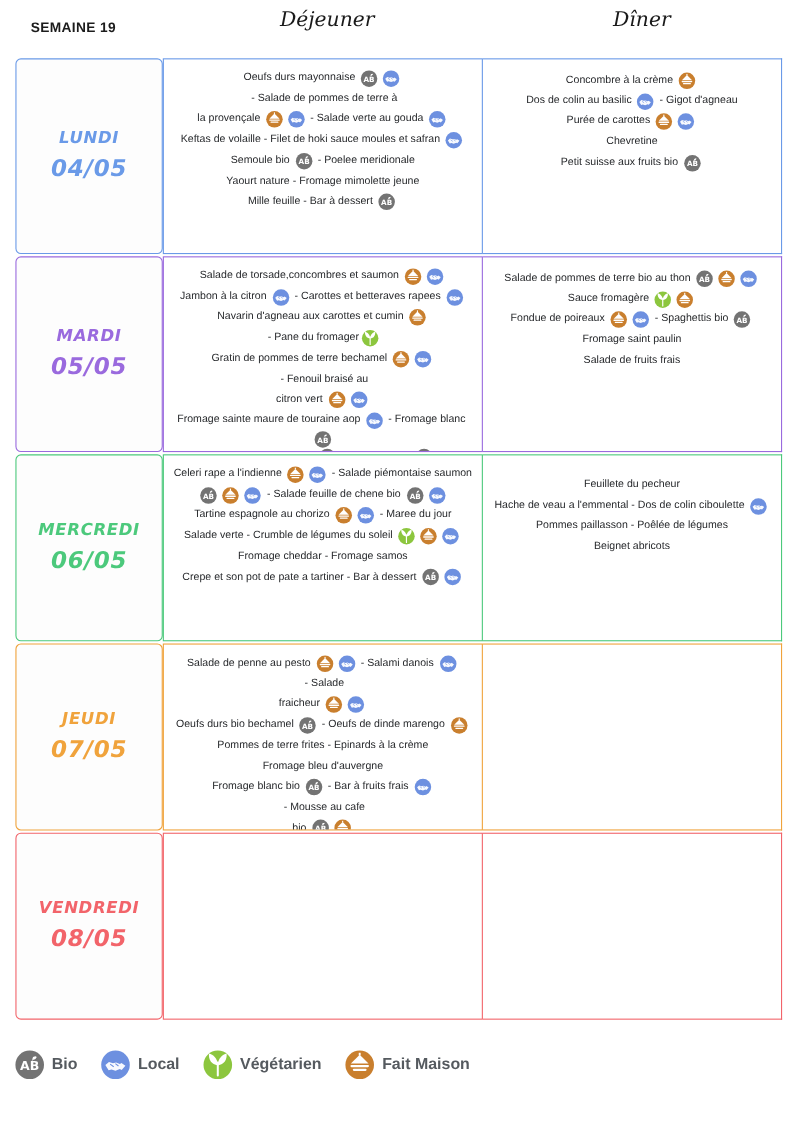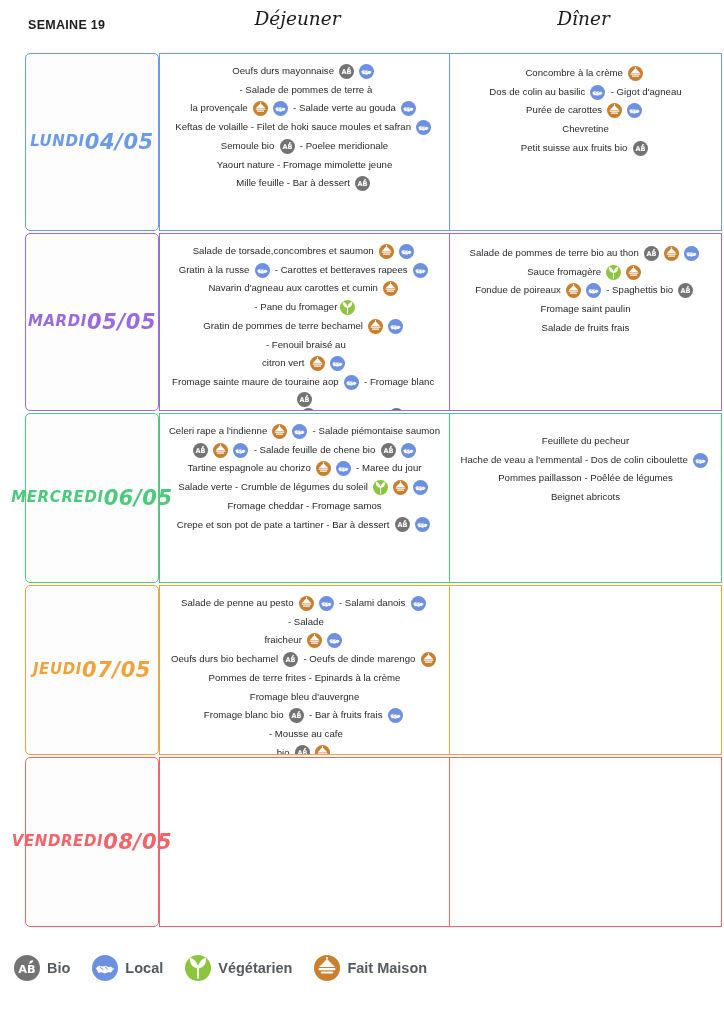--- a/index.html
+++ b/index.html
@@ -28,24 +28,23 @@
   .hdr-din { left:447px; width:273px; }
 
   
   .table { position:absolute; left:14px; top:53px; width:697px; }
   .row { position:relative; width:100%; display:flex; align-items:stretch; }
 
   .daycell {
     width:134px; flex:0 0 134px;
     border:1.3px solid var(--c);
     border-radius:5px;
-    display:flex; flex-direction:row;
+    display:flex; flex-direction:column;
     align-items:center; justify-content:center;
     background:#fdfdfd;
-    margin-left:11px;
   }
   .dayname, .daydate {
     font-family:"DejaVu Sans", sans-serif;
     font-style:italic; font-weight:bold;
     color:var(--c); letter-spacing:0.6px;
     line-height:1.55;
   }
   .dayname { font-size:15px; }
   .daydate { font-size:21px; }
 
@@ -260,21 +259,21 @@
               </svg>
             </span>
             <span class="badge b-local">
               <svg width="15" height="15" viewBox="0 0 24 24">
                 <path d="M3.5 12.2l3-2.6 3.4 1.1 2.6-.7 3.2 1.4 1.3-.9 3.3 2.3-3.1 3.6-1.6-.8-3.6 1.4-3.4-1.1-2.4.7z" fill="#fff" opacity="0.95"></path>
                 <path d="M7.5 11.4l3 2.2m1.4-2.6l2.6 2" stroke="#6d90e0" stroke-width="0.9" fill="none"></path>
               </svg>
             </span>
           </div>
           <div class="line">
-            <span class="txt">Gratin à la russe </span>
+            <span class="txt">Jambon à la citron </span>
             <span class="badge b-local">
               <svg width="15" height="15" viewBox="0 0 24 24">
                 <path d="M3.5 12.2l3-2.6 3.4 1.1 2.6-.7 3.2 1.4 1.3-.9 3.3 2.3-3.1 3.6-1.6-.8-3.6 1.4-3.4-1.1-2.4.7z" fill="#fff" opacity="0.95"></path>
                 <path d="M7.5 11.4l3 2.2m1.4-2.6l2.6 2" stroke="#6d90e0" stroke-width="0.9" fill="none"></path>
               </svg>
             </span>
             <span class="txt"> - Carottes et betteraves rapees </span>
             <span class="badge b-local">
               <svg width="15" height="15" viewBox="0 0 24 24">
                 <path d="M3.5 12.2l3-2.6 3.4 1.1 2.6-.7 3.2 1.4 1.3-.9 3.3 2.3-3.1 3.6-1.6-.8-3.6 1.4-3.4-1.1-2.4.7z" fill="#fff" opacity="0.95"></path>

